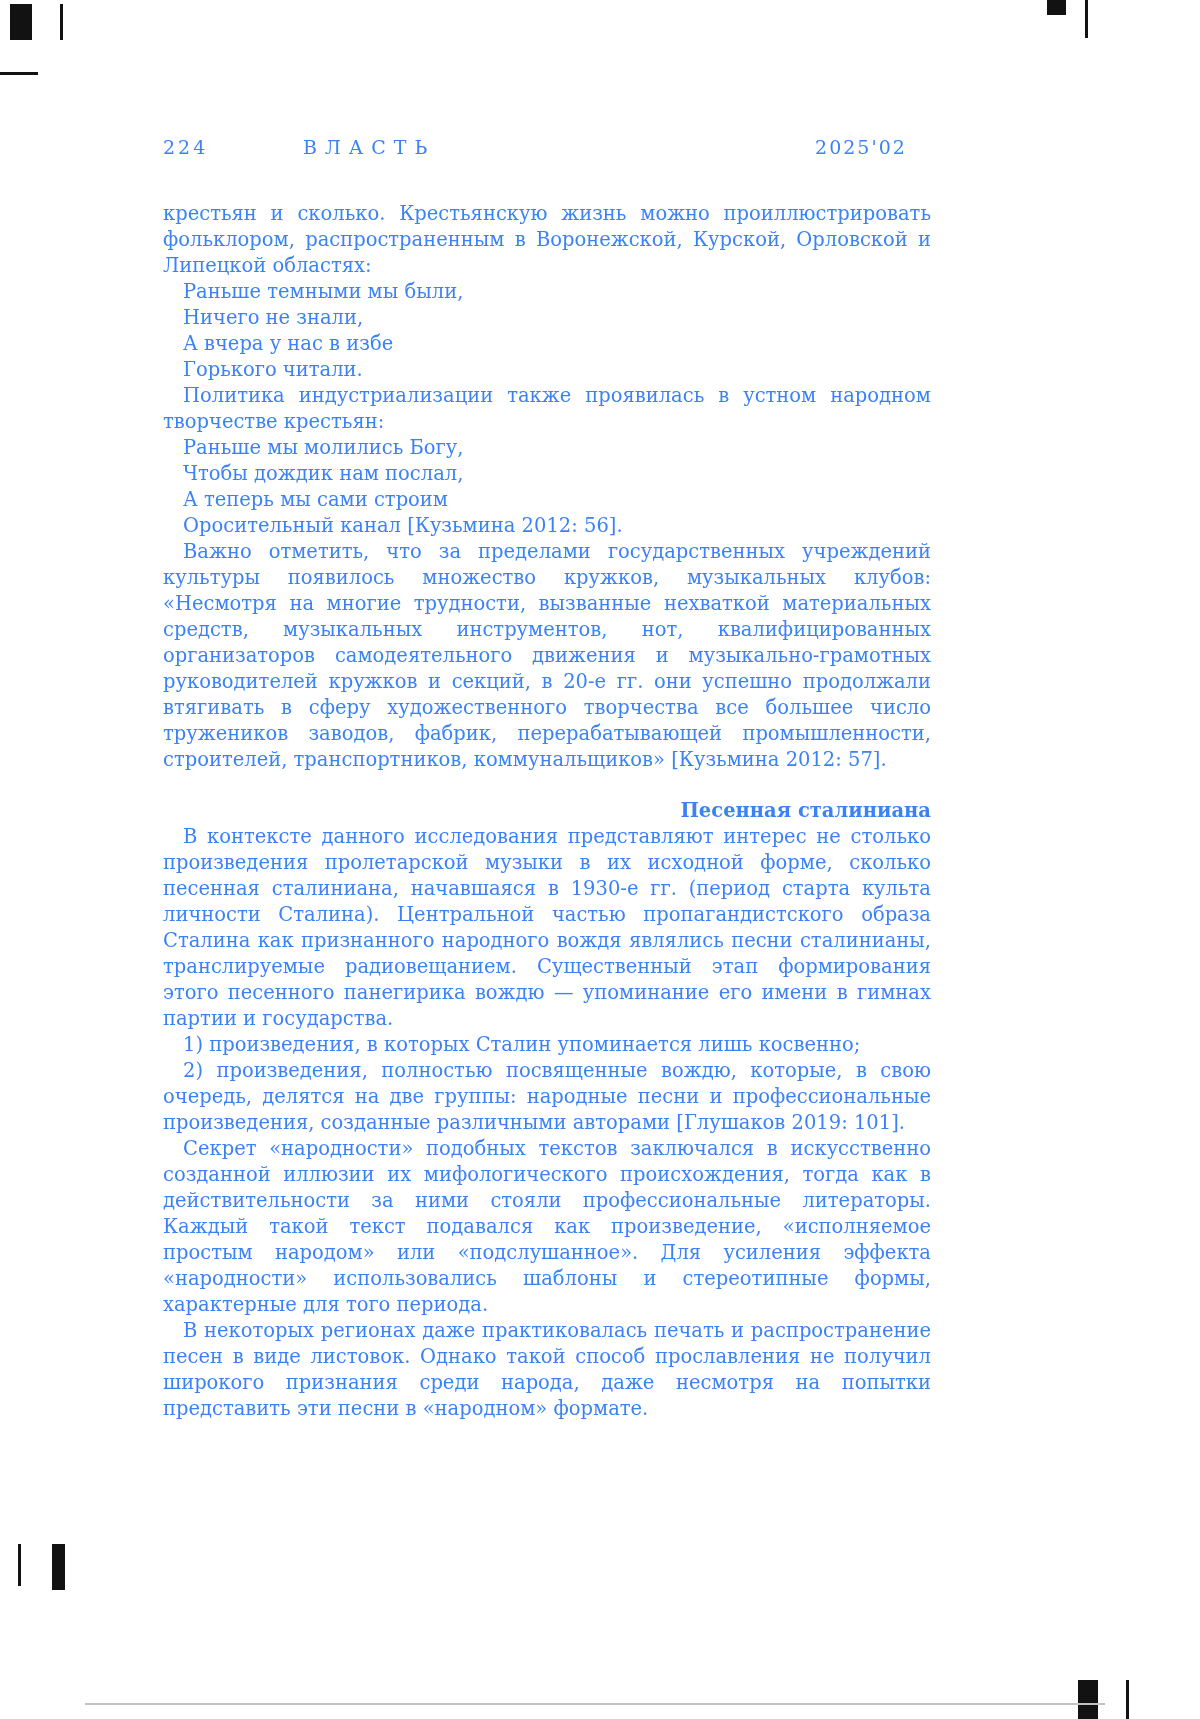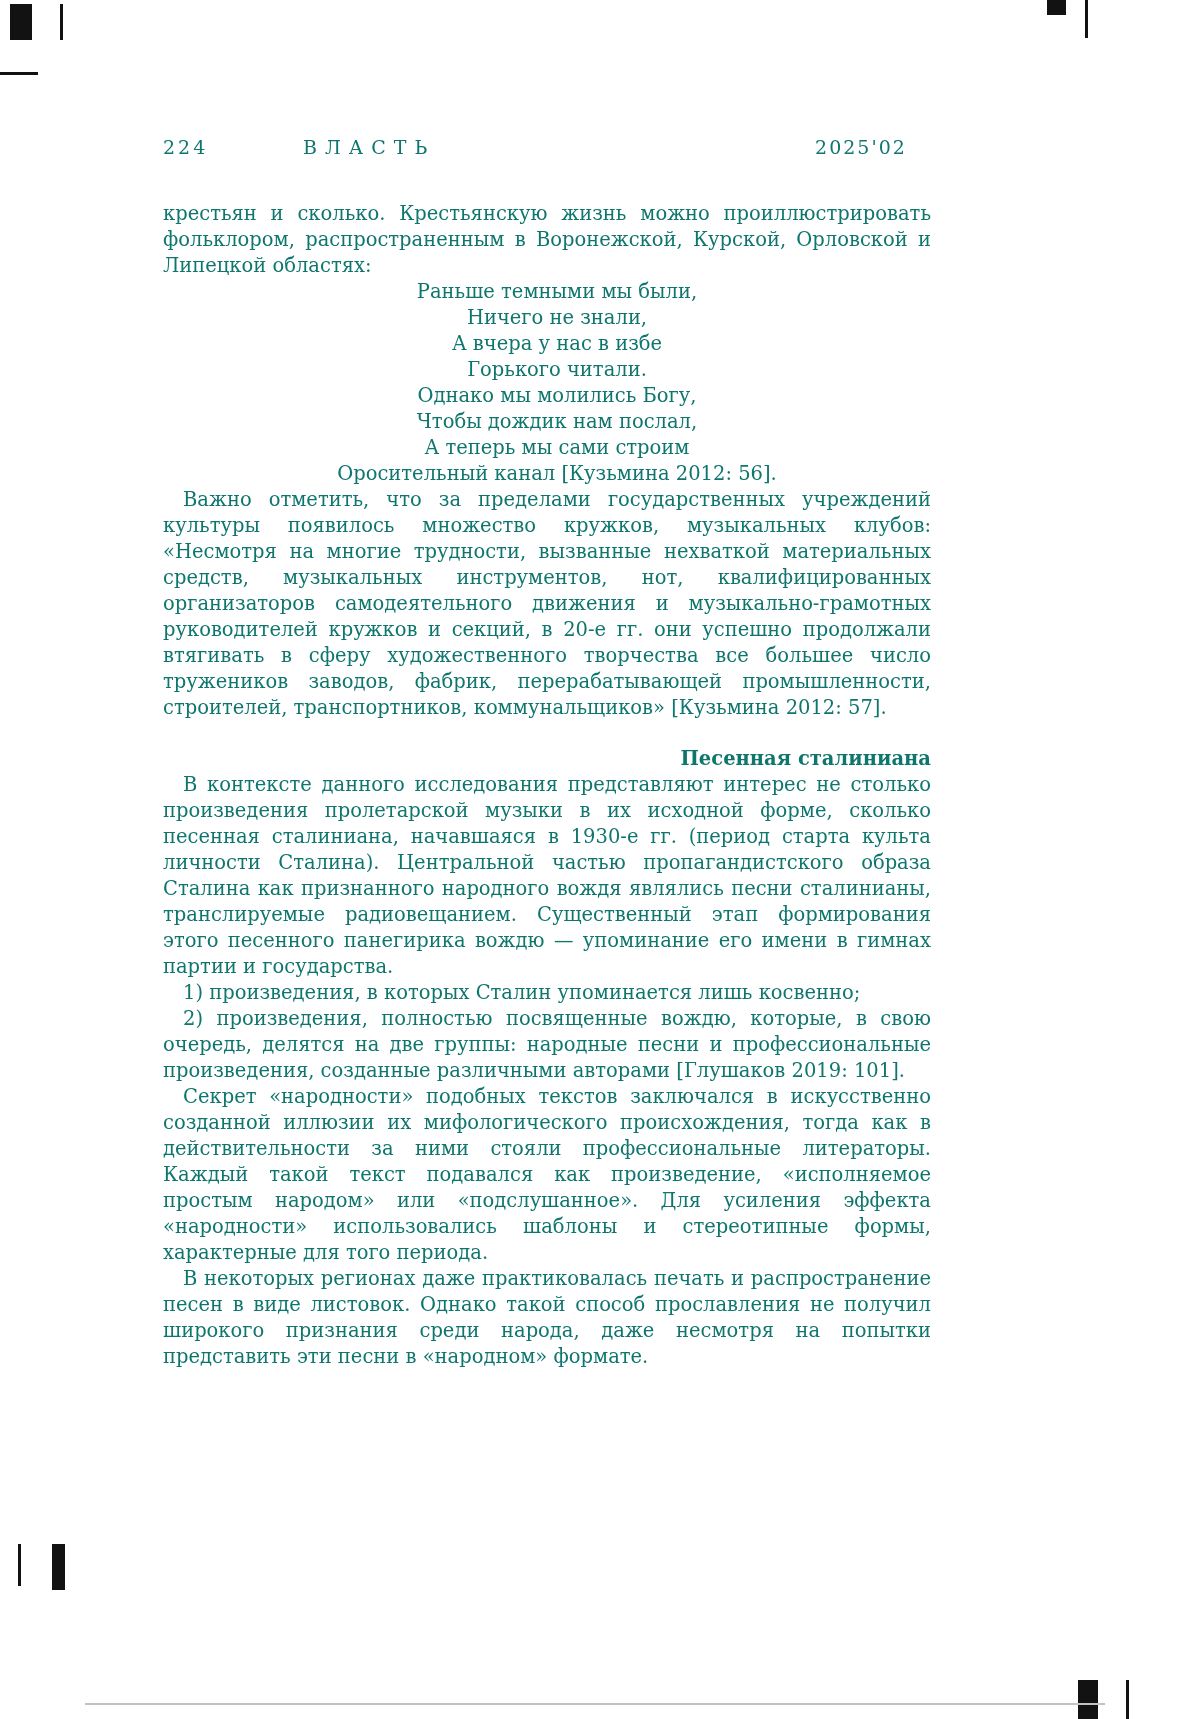--- a/index.html
+++ b/index.html
@@ -5,21 +5,21 @@
   html, body {
     margin: 0;
     padding: 0;
     background: #ffffff;
   }
   .page {
     position: relative;
     width: 1140px;
     height: 1719px;
     background: #ffffff;
-    color: #0f766e;
+    color: #3b82f6;
     font-family: "DejaVu Serif", "Liberation Serif", serif;
     overflow: hidden;
   }
   .content {
     position: absolute;
     left: 163px;
     top: 136px;
     width: 768px;
   }
   .running-header {
@@ -48,21 +48,21 @@
     text-align: justify;
   }
   .body-text p {
     margin: 0;
     text-indent: 20px;
   }
   .body-text p.no-indent {
     text-indent: 0;
   }
   .verse {
-    text-align: center;
+    text-align: left;
   }
   .verse .verse-line {
     padding-left: 20px;
   }
   .section-heading {
     margin: 25px 0 0 0;
     padding-left: 20px;
     font-weight: bold;
     font-size: 19.5px;
     line-height: 26px;
@@ -116,23 +116,24 @@
 
       <p class="no-indent">крестьян и сколько. Крестьянскую жизнь можно проиллюстрировать фольклором, распространенным в Воронежской, Курской, Орловской и Липецкой областях:</p>
 
       <div class="verse">
         <div class="verse-line">Раньше темными мы были,</div>
         <div class="verse-line">Ничего не знали,</div>
         <div class="verse-line">А вчера у нас в избе</div>
         <div class="verse-line">Горького читали.</div>
       </div>
 
+      <p>Политика индустриализации также проявилась в устном народном творчестве крестьян:</p>
 
       <div class="verse">
-        <div class="verse-line">Однако мы молились Богу,</div>
+        <div class="verse-line">Раньше мы молились Богу,</div>
         <div class="verse-line">Чтобы дождик нам послал,</div>
         <div class="verse-line">А теперь мы сами строим</div>
         <div class="verse-line">Оросительный канал [Кузьмина 2012: 56].</div>
       </div>
 
       <p>Важно отметить, что за пределами государственных учреждений культуры появилось множество кружков, музыкальных клубов: «Несмотря на многие трудности, вызванные нехваткой материальных средств, музыкальных инструментов, нот, квалифицированных организаторов самодеятельного движения и музыкально-грамотных руководителей кружков и секций, в 20-е гг. они успешно продолжали втягивать в сферу художественного творчества все большее число тружеников заводов, фабрик, перерабатывающей промышленности, строителей, транспортников, коммунальщиков» [Кузьмина 2012: 57].</p>
 
       <h2 class="section-heading">Песенная сталиниана</h2>
 
       <p>В контексте данного исследования представляют интерес не столько произведения пролетарской музыки в их исходной форме, сколько песенная сталиниана, начавшаяся в 1930-е гг. (период старта культа личности Сталина). Центральной частью пропагандистского образа Сталина как признанного народного вождя являлись песни сталинианы, транслируемые радиовещанием. Существенный этап формирования этого песенного панегирика вождю — упоминание его имени в гимнах партии и государства.</p>

